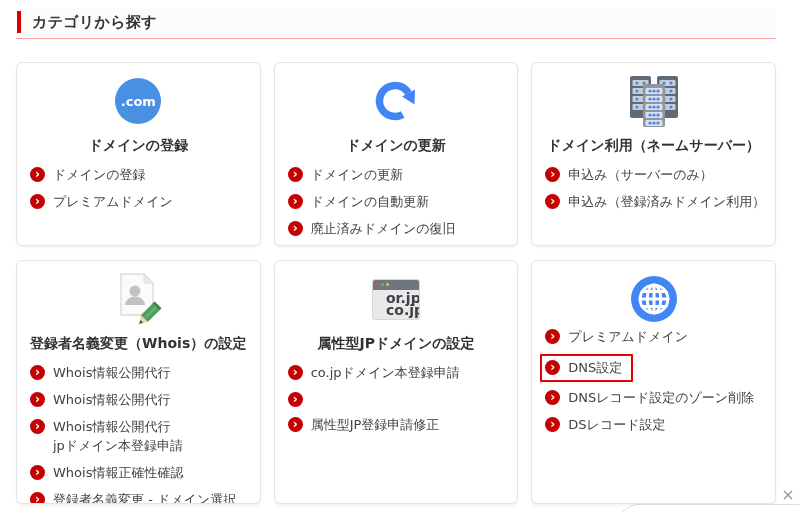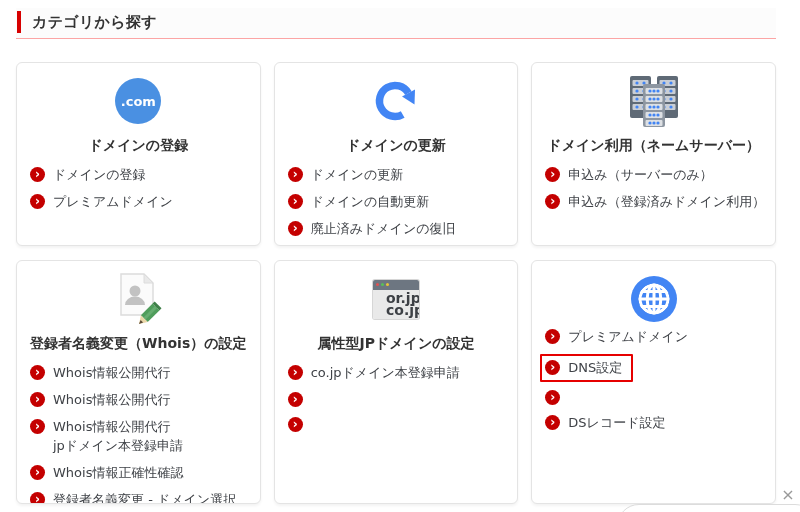--- a/index.html
+++ b/index.html
@@ -235,20 +235,21 @@
       <ul class="links">
         <li class="link">
           <span class="chev">›</span>
           <span class="link-label">co.jpドメイン本登録申請</span>
         </li>
         <li class="link">
           <span class="chev">›</span>
         </li>
         <li class="link">
           <span class="chev">›</span>
+          <span class="link-label">属性型JP登録申請修正</span>
         </li>
       </ul>
     </div>
 
     <div class="card">
       <div class="card-icon">
         <svg width="50" height="50" viewBox="0 0 50 50">
           <defs>
               <clipPath id="globe-clip">
                 <circle cx="25" cy="25" r="15.5"></circle>
@@ -269,20 +270,21 @@
         <li class="link">
           <span class="chev">›</span>
           <span class="link-label">プレミアムドメイン</span>
         </li>
         <li class="link highlight">
           <span class="chev">›</span>
           <span class="link-label">DNS設定</span>
         </li>
         <li class="link">
           <span class="chev">›</span>
+          <span class="link-label">DNSレコード設定のゾーン削除</span>
         </li>
         <li class="link">
           <span class="chev">›</span>
           <span class="link-label">DSレコード設定</span>
         </li>
       </ul>
     </div>
 
   </div>
 

